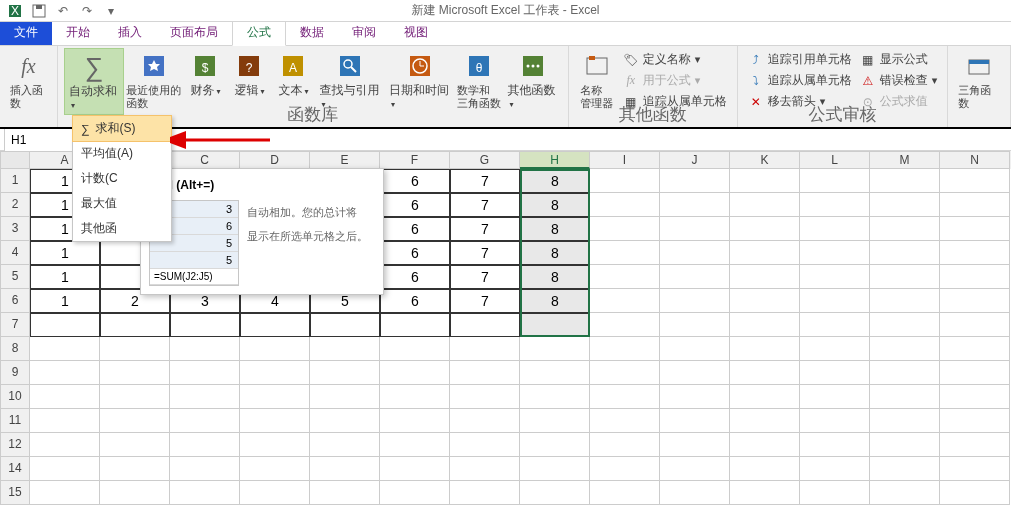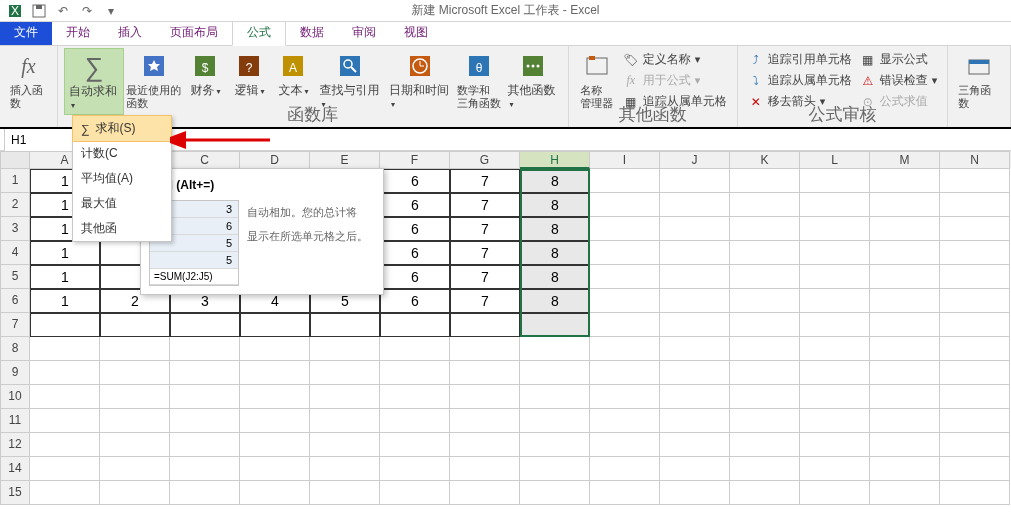--- a/index.html
+++ b/index.html
@@ -248,22 +248,22 @@
       <div class="btn-label">三角函数</div>
     </div>
   </div>
 </div>
 
 <div class="dropdown">
   <div class="dd-item hover">
       <span>∑</span>
       <span>求和(S)</span>
     </div>
+  <div class="dd-item">平均值(A)</div>
   <div class="dd-item">计数(C</div>
-  <div class="dd-item">平均值(A)</div>
   <div class="dd-item">最大值</div>
   <div class="dd-item">其他函</div>
 </div>
 
 <svg class="arrow" width="110" height="20">
     <defs>
       <marker id="ah" markerWidth="10" markerHeight="10" refX="2" refY="3" orient="auto">
         <path d="M0,0 L0,6 L8,3 z" fill="#d00"></path>
       </marker>
     </defs>

